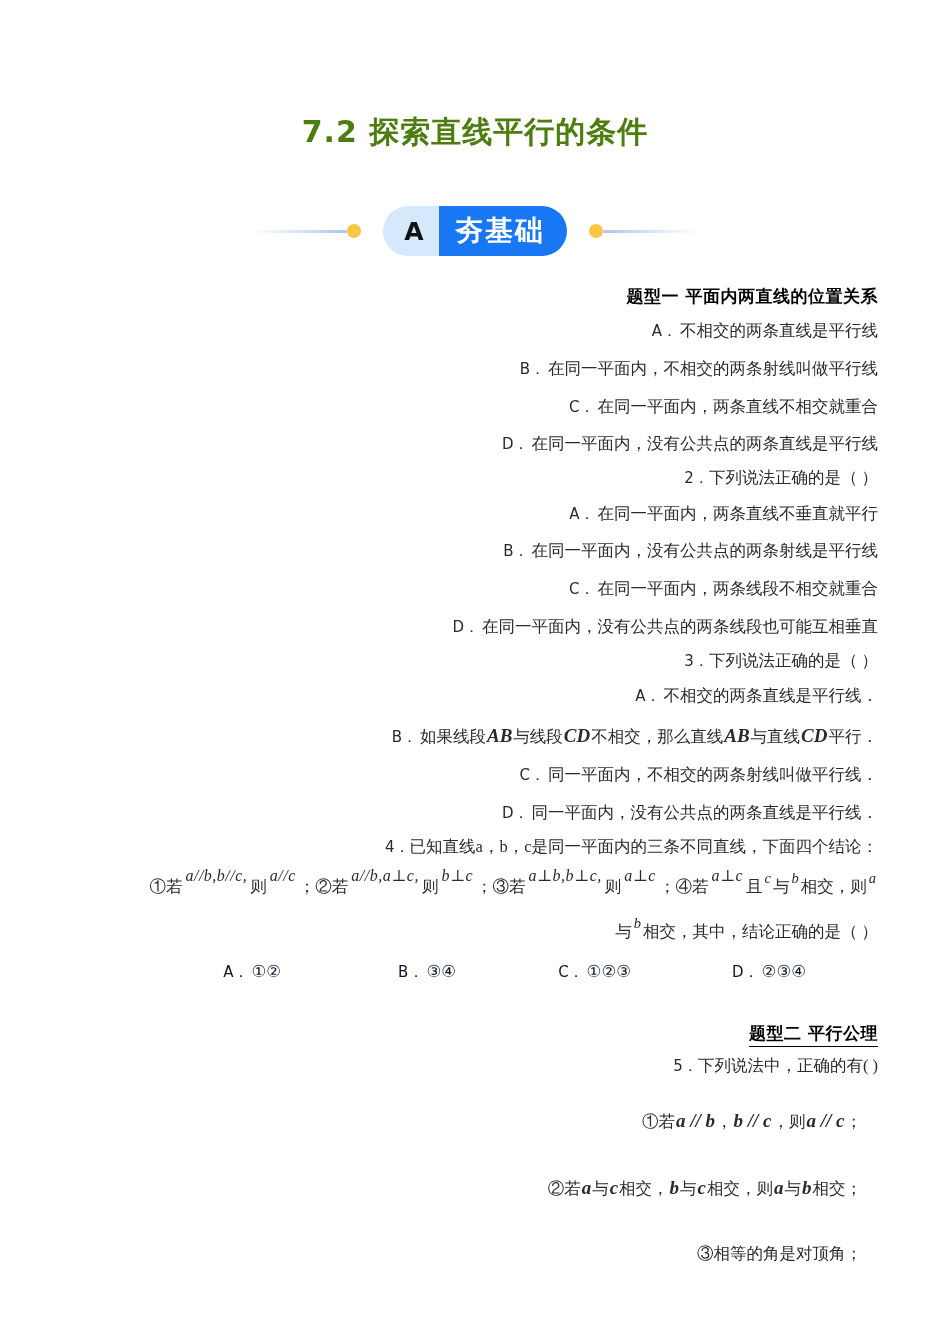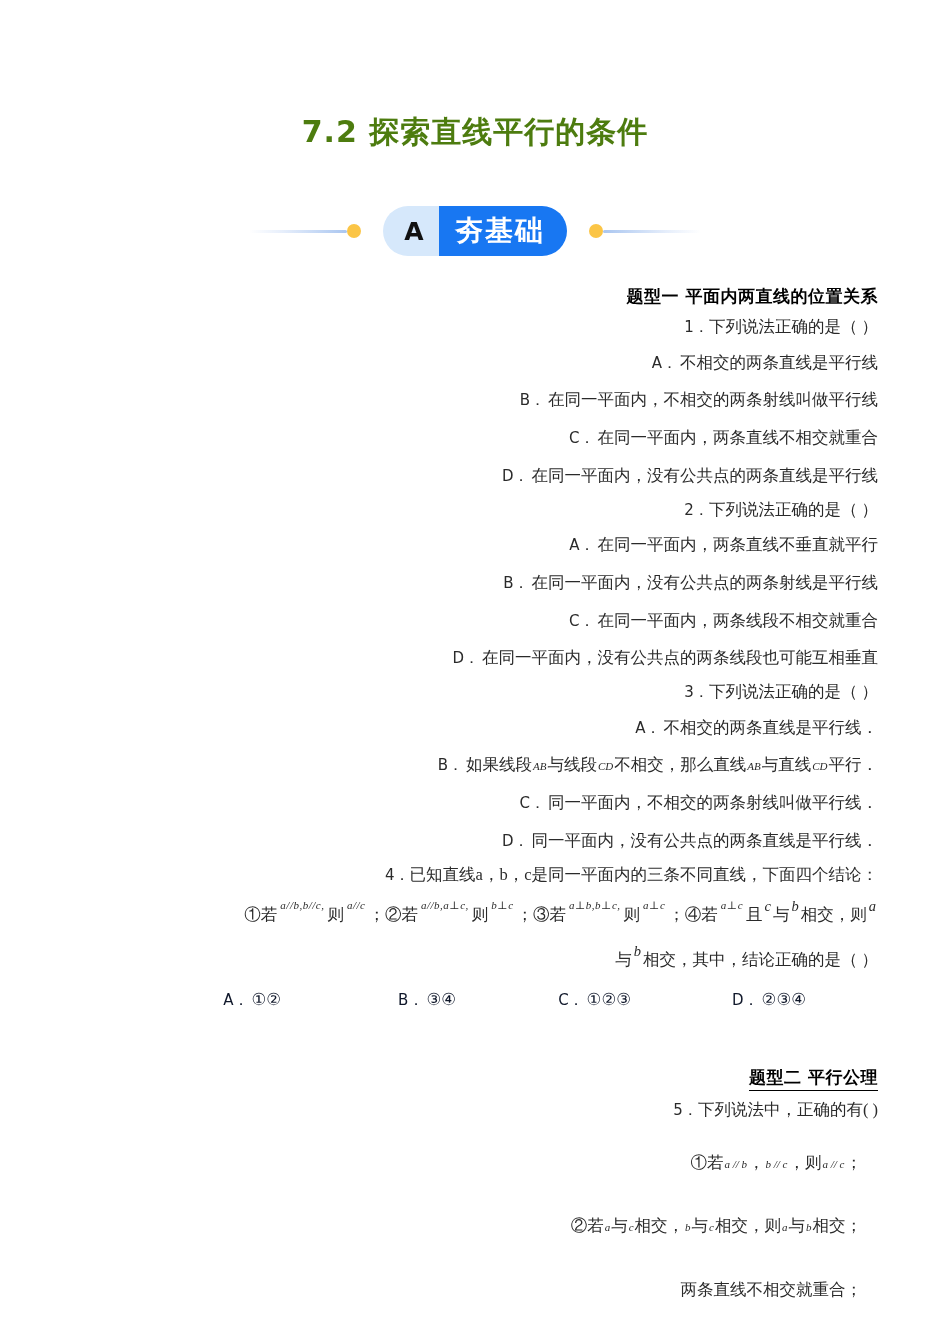--- a/index.html
+++ b/index.html
@@ -138,22 +138,23 @@
     color: #2a2a2a;
   }
   .opt-label {
     font-family: "DejaVu Sans", "Liberation Sans", sans-serif;
     font-size: 15px;
     margin-right: 3px;
   }
   .mvar {
     font-family: "Liberation Serif", "DejaVu Serif", serif;
     font-style: italic;
-    font-size: 11px;
+    font-size: 19px;
     padding: 0 1px;
+    font-weight: bold;
   }
   .sub-item {
     font-size: 16.5px;
     line-height: 1.5;
     margin: 16px;
     padding: 12px 0 11px 0;
     color: #2a2a2a;
   }
 
   
@@ -164,21 +165,21 @@
     font-size: 16.5px;
     line-height: 2.45;
     white-space: nowrap;
   }
   .mraise {
     display: inline-block;
     position: relative;
     top: -11px;
     font-family: "Liberation Serif", "DejaVu Serif", serif;
     font-style: italic;
-    font-size: 11px;
+    font-size: 16px;
     padding: 0 3px;
     letter-spacing: 0.5px;
   }
   .mraise-sm {
     display: inline-block;
     position: relative;
     top: -9px;
     font-family: "Liberation Serif", "DejaVu Serif", serif;
     font-style: italic;
     font-size: 14.5px;
@@ -212,23 +213,20 @@
     <span class="banner-dot right"></span>
     <span class="banner-line right"></span>
   </div>
 
   <div class="content">
 
     <div class="heading-wrap">
       <div class="section-heading">题型一 平面内两直线的位置关系</div>
     </div>
 
-    <p class="q-stem">
-      <span class="q-num">1．</span><span>下列说法正确的是（   ）</span>
-    </p>
     <p class="opt"><span class="opt-label">A．</span><span>不相交的两条直线是平行线</span></p>
     <p class="opt"><span class="opt-label">B．</span><span>在同一平面内，不相交的两条射线叫做平行线</span></p>
     <p class="opt"><span class="opt-label">C．</span><span>在同一平面内，两条直线不相交就重合</span></p>
     <p class="opt"><span class="opt-label">D．</span><span>在同一平面内，没有公共点的两条直线是平行线</span></p>
 
     <p class="q-stem">
       <span class="q-num">2．</span><span>下列说法正确的是（   ）</span>
     </p>
     <p class="opt"><span class="opt-label">A．</span><span>在同一平面内，两条直线不垂直就平行</span></p>
     <p class="opt"><span class="opt-label">B．</span><span>在同一平面内，没有公共点的两条射线是平行线</span></p>
@@ -251,28 +249,28 @@
 
     <p class="mline"><span class="mplain">与</span><span class="mraise-sm">b</span><span class="mplain">相交，其中，结论正确的是（   ）</span></p>
 
     <div class="opt-row">
       <div><span class="opt-label">A．</span><span class="circ">①②</span></div>
       <div><span class="opt-label">B．</span><span class="circ">③④</span></div>
       <div><span class="opt-label">C．</span><span class="circ">①②③</span></div>
       <div><span class="opt-label">D．</span><span class="circ">②③④</span></div>
     </div>
 
-    <div class="heading-wrap" style="margin-top:56px;">
+    <div class="heading-wrap" style="margin-top:40px;">
       <div class="section-heading underlined">题型二 平行公理</div>
     </div>
 
     <p class="q-stem">
       <span class="q-num">5．</span><span>下列说法中，正确的有(  )</span>
     </p>
 
     <p class="sub-item"><span>①若</span><span class="mvar">a // b</span><span>，</span><span class="mvar">b // c</span><span>，则</span><span class="mvar">a // c</span><span>；</span></p>
 
     <p class="sub-item"><span>②若</span><span class="mvar">a</span><span>与</span><span class="mvar">c</span><span>相交，</span><span class="mvar">b</span><span>与</span><span class="mvar">c</span><span>相交，则</span><span class="mvar">a</span><span>与</span><span class="mvar">b</span><span>相交；</span></p>
 
-    <p class="sub-item">两条直线不相交就重合；</p>
+    <p class="sub-item">③相等的角是对顶角；</p>
 
   </div>
 </div>
 
 </body></html>

